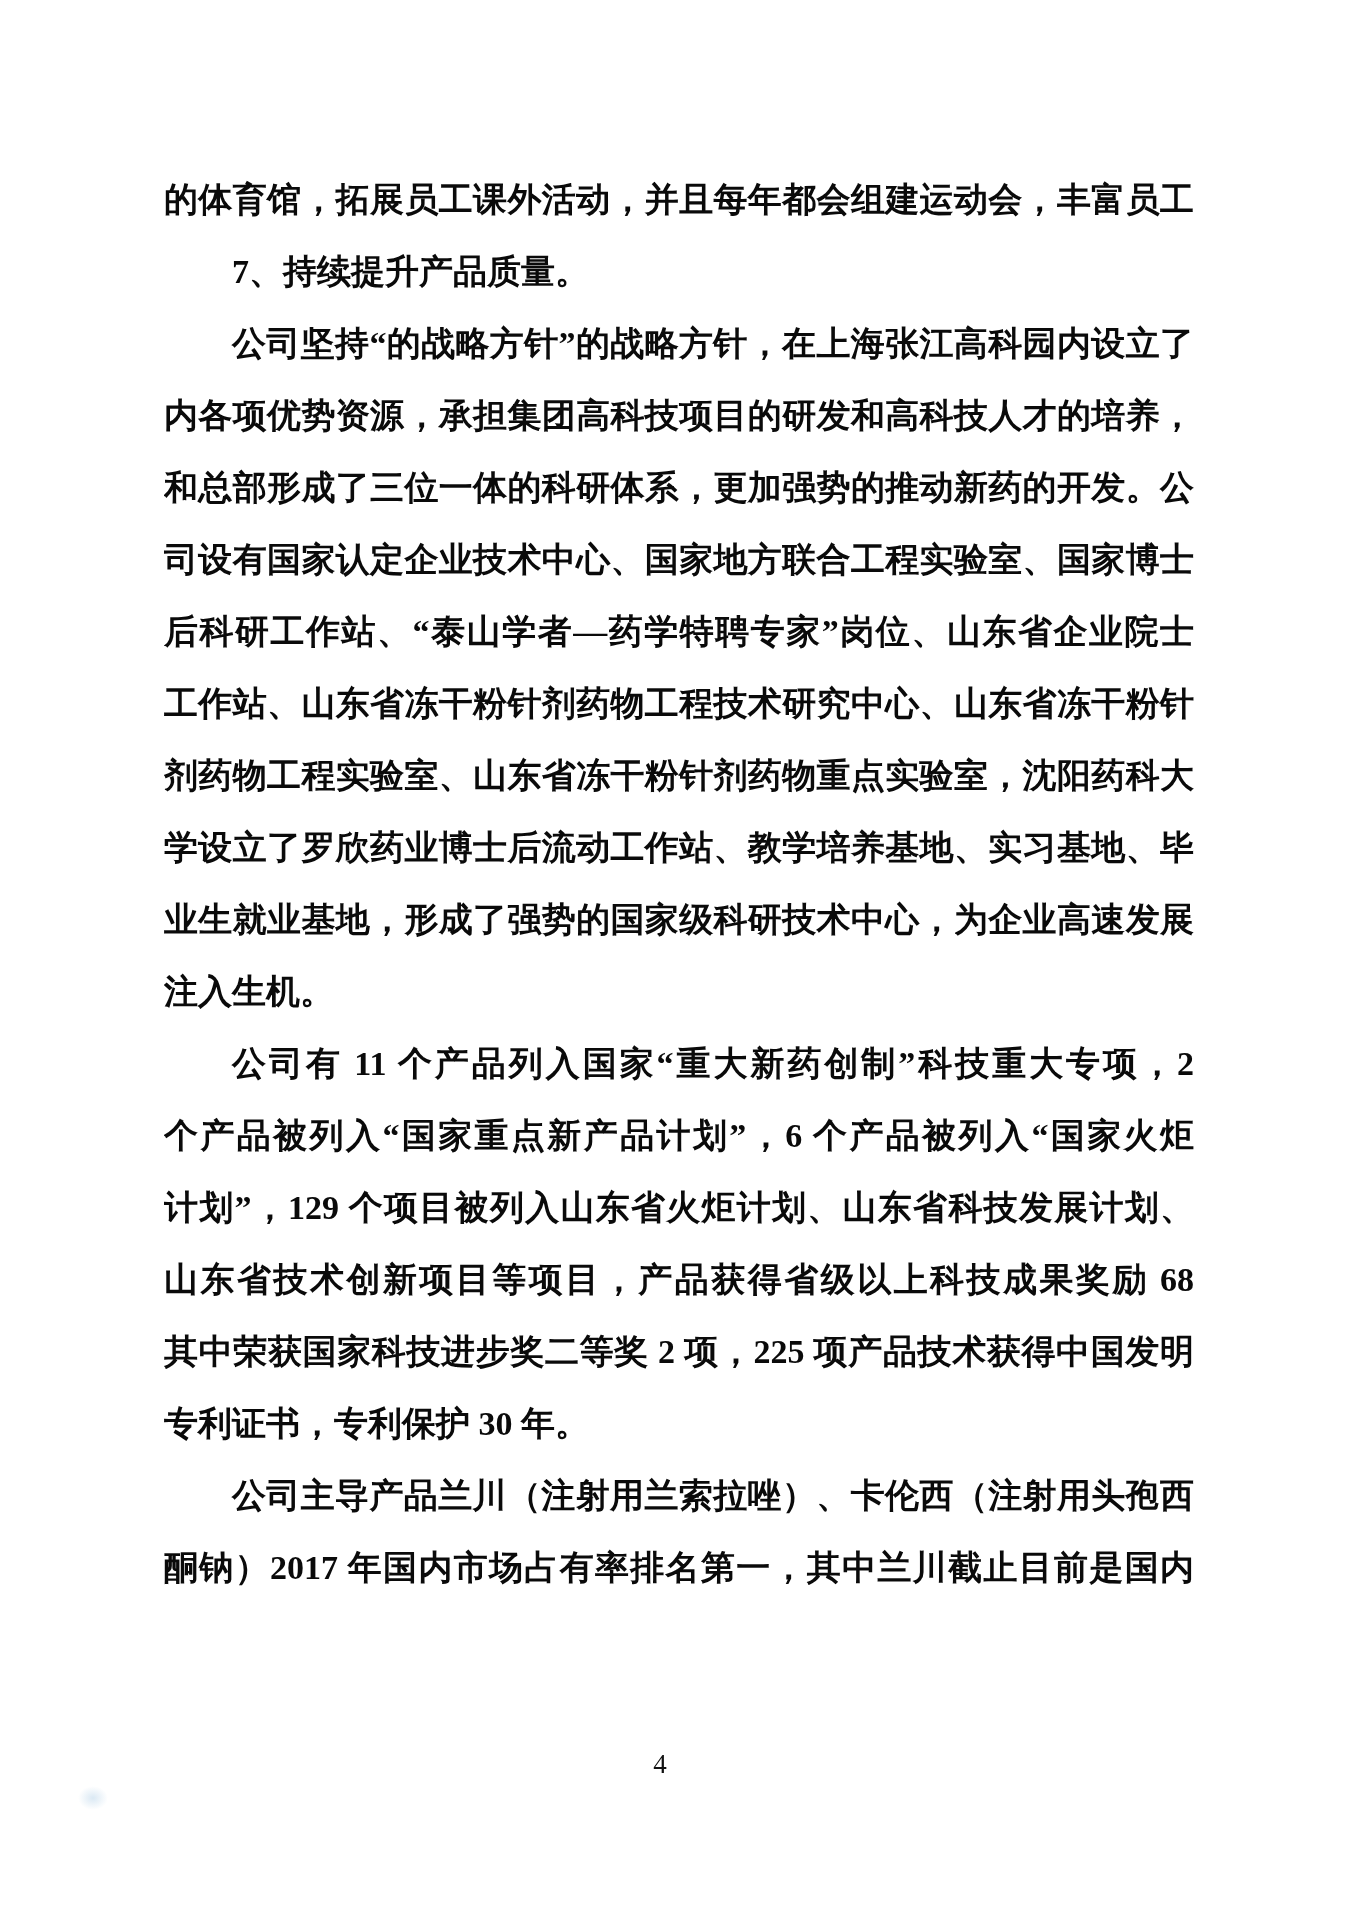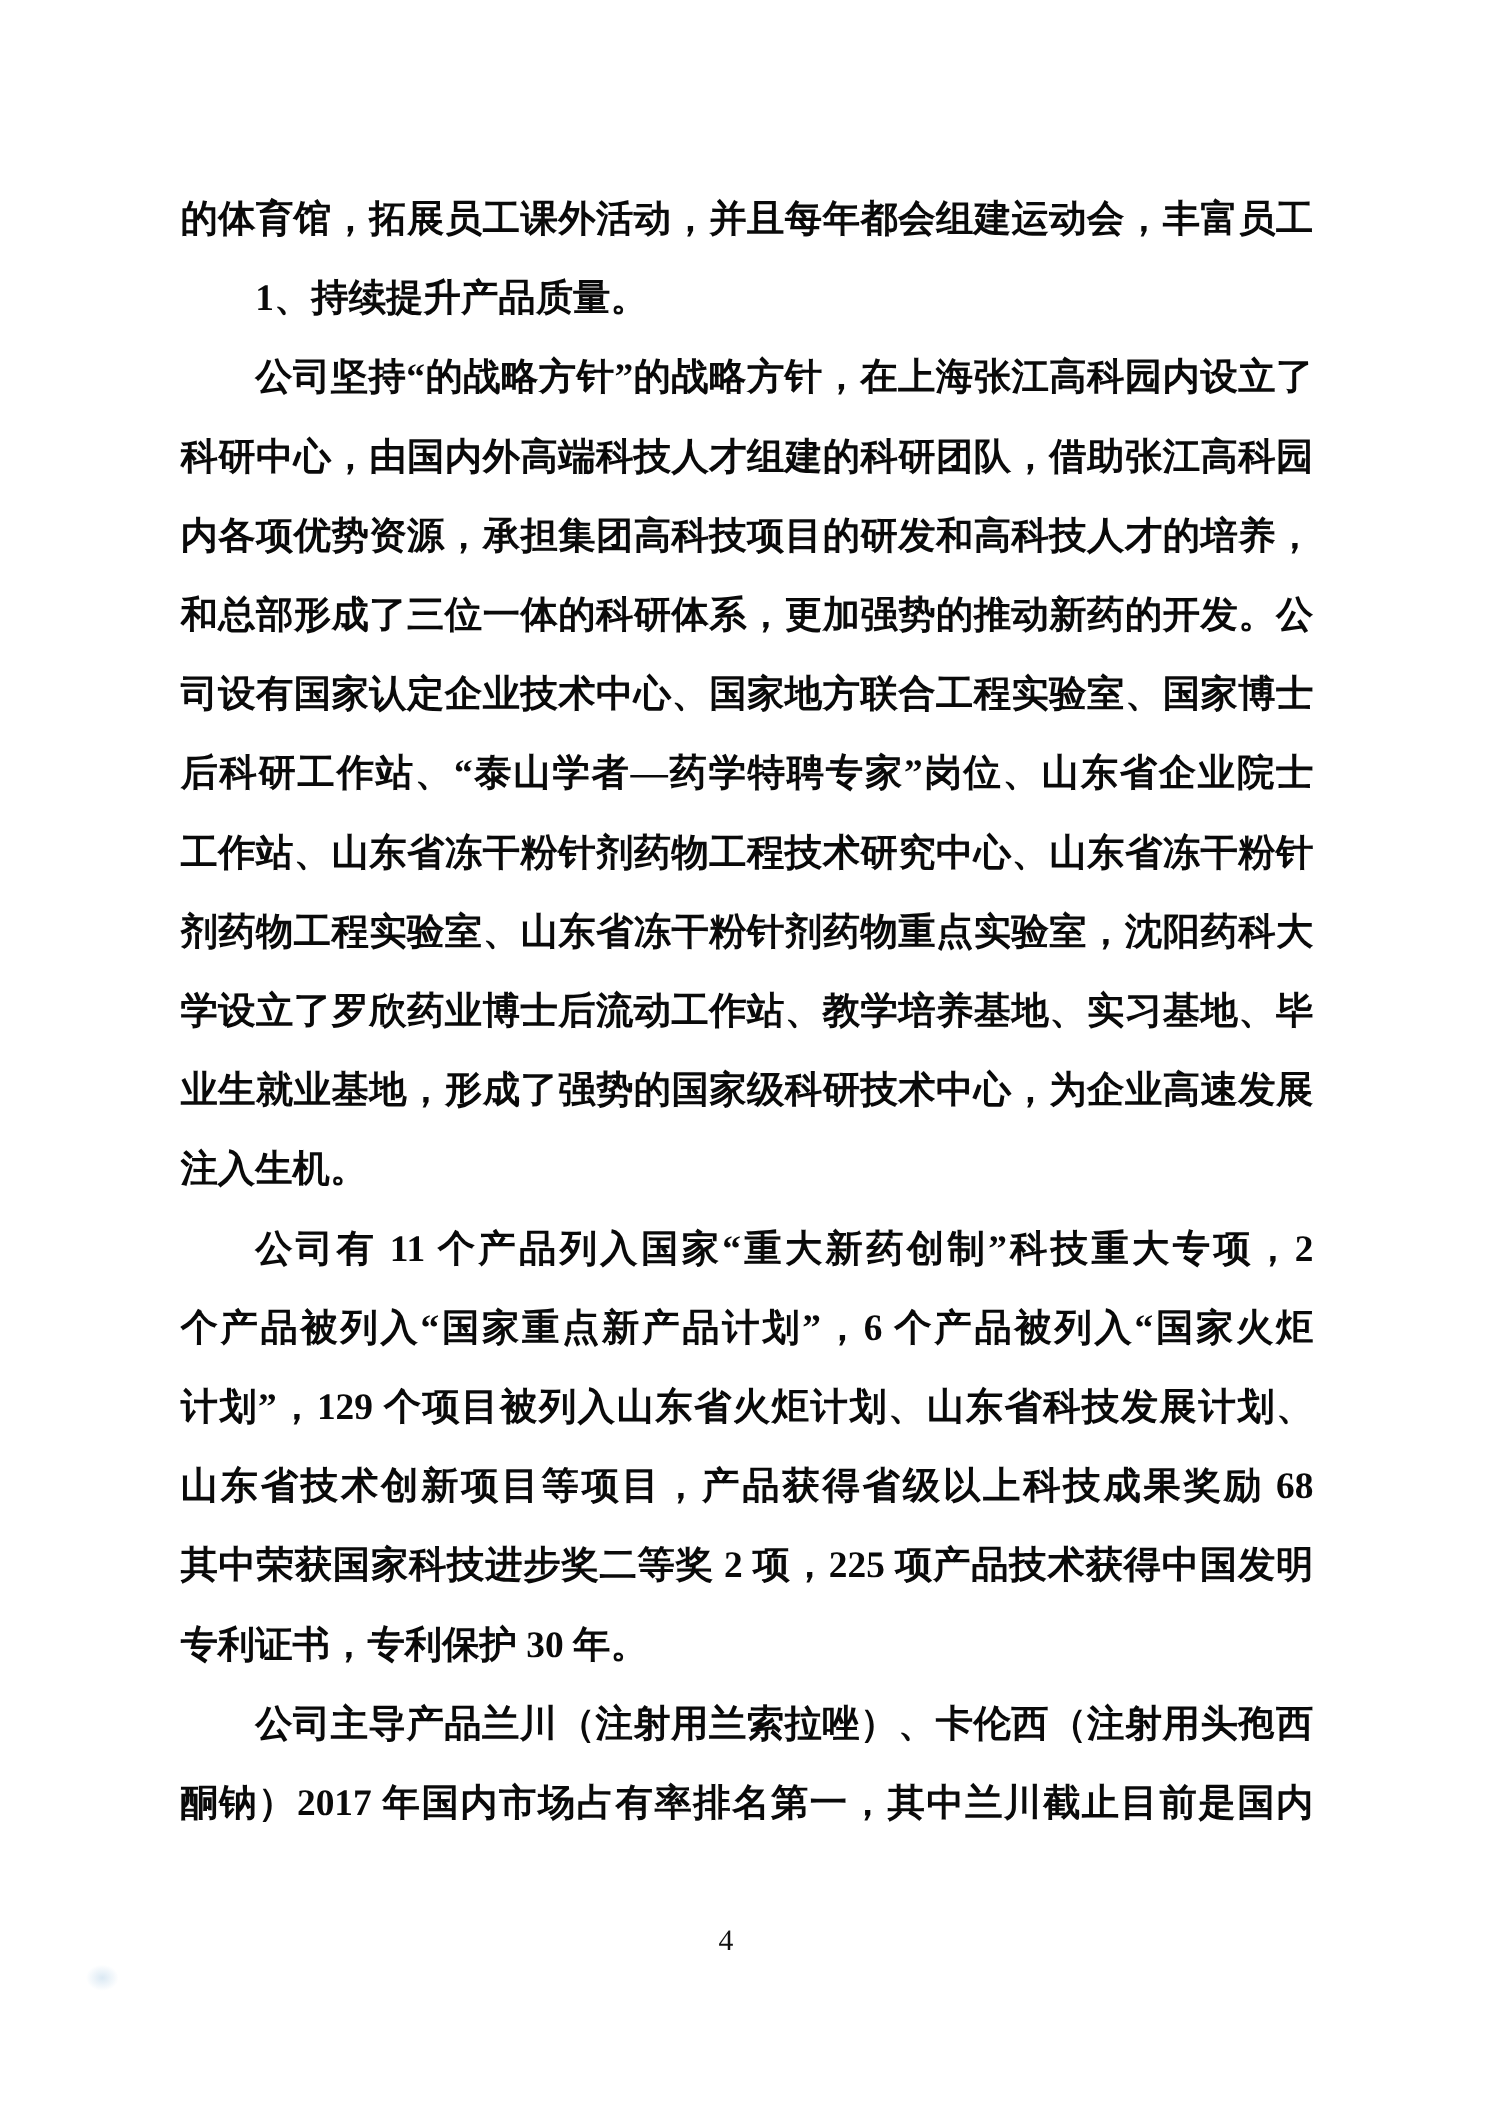--- a/index.html
+++ b/index.html
@@ -57,25 +57,24 @@
 </style>
 </head>
 <body>
 
 <div class="page">
   <div class="content">
       <div class="paragraph">
         <div class="line justify-full">的体育馆，拓展员工课外活动，并且每年都会组建运动会，丰富员工</div>
       </div>
       <div class="paragraph">
-        <div class="line indent">1、持续提升产品质量。</div>
+        <div class="line indent">7、持续提升产品质量。</div>
       </div>
       <div class="paragraph">
         <div class="line justify-full indent">公司坚持“的战略方针”的战略方针，在上海张江高科园内设立了</div>
-        <div class="line justify-full">科研中心，由国内外高端科技人才组建的科研团队，借助张江高科园</div>
         <div class="line justify-full">内各项优势资源，承担集团高科技项目的研发和高科技人才的培养，</div>
         <div class="line justify-full">和总部形成了三位一体的科研体系，更加强势的推动新药的开发。公</div>
         <div class="line justify-full">司设有国家认定企业技术中心、国家地方联合工程实验室、国家博士</div>
         <div class="line justify-full">后科研工作站、“泰山学者—药学特聘专家”岗位、山东省企业院士</div>
         <div class="line justify-full">工作站、山东省冻干粉针剂药物工程技术研究中心、山东省冻干粉针</div>
         <div class="line justify-full">剂药物工程实验室、山东省冻干粉针剂药物重点实验室，沈阳药科大</div>
         <div class="line justify-full">学设立了罗欣药业博士后流动工作站、教学培养基地、实习基地、毕</div>
         <div class="line justify-full">业生就业基地，形成了强势的国家级科研技术中心，为企业高速发展</div>
         <div class="line">注入生机。</div>
       </div>

